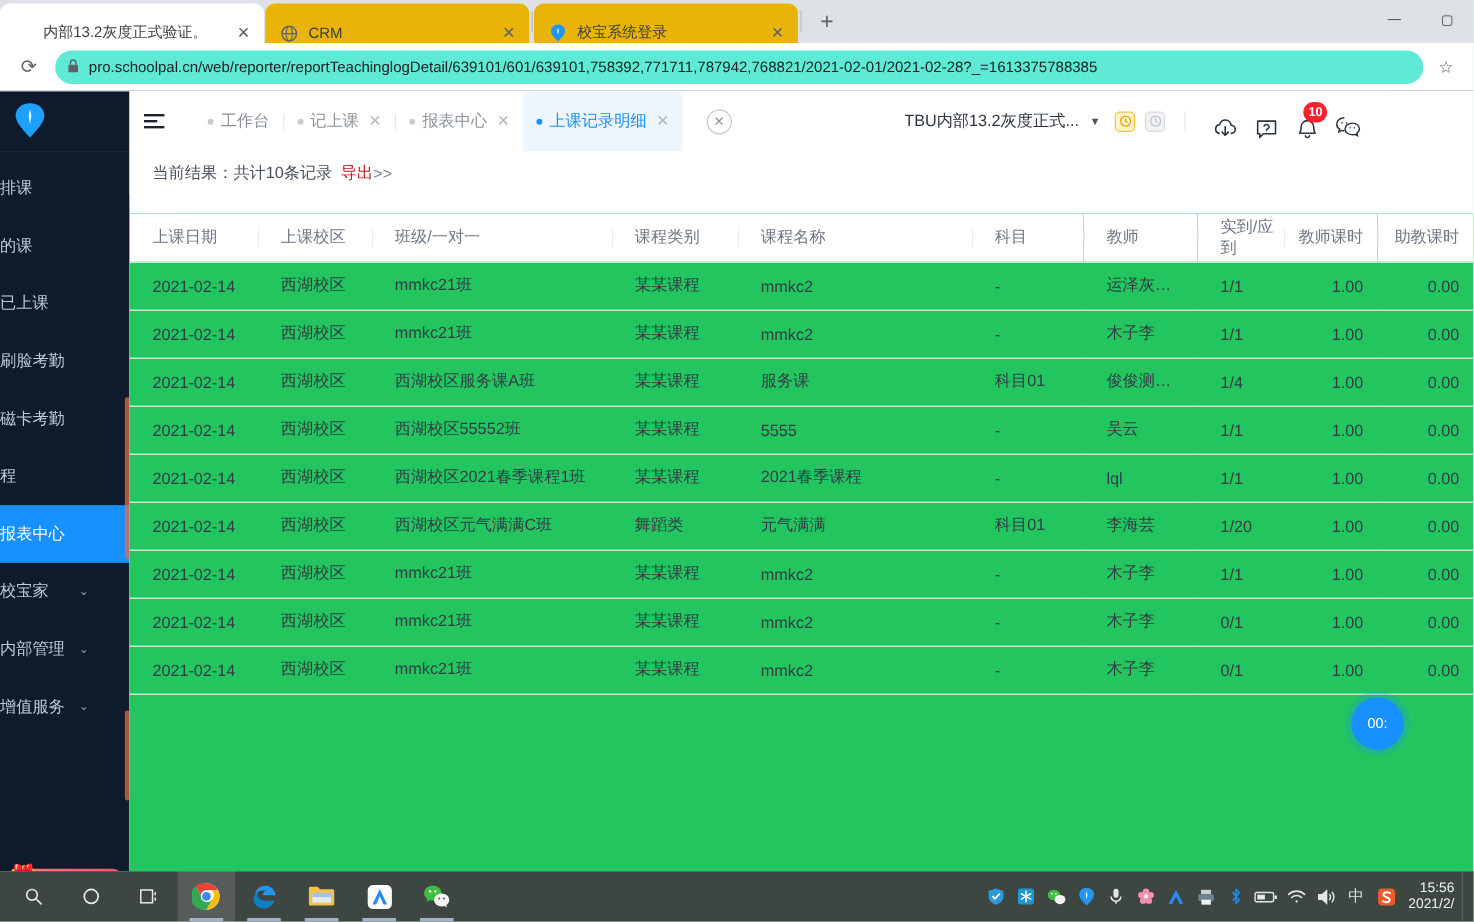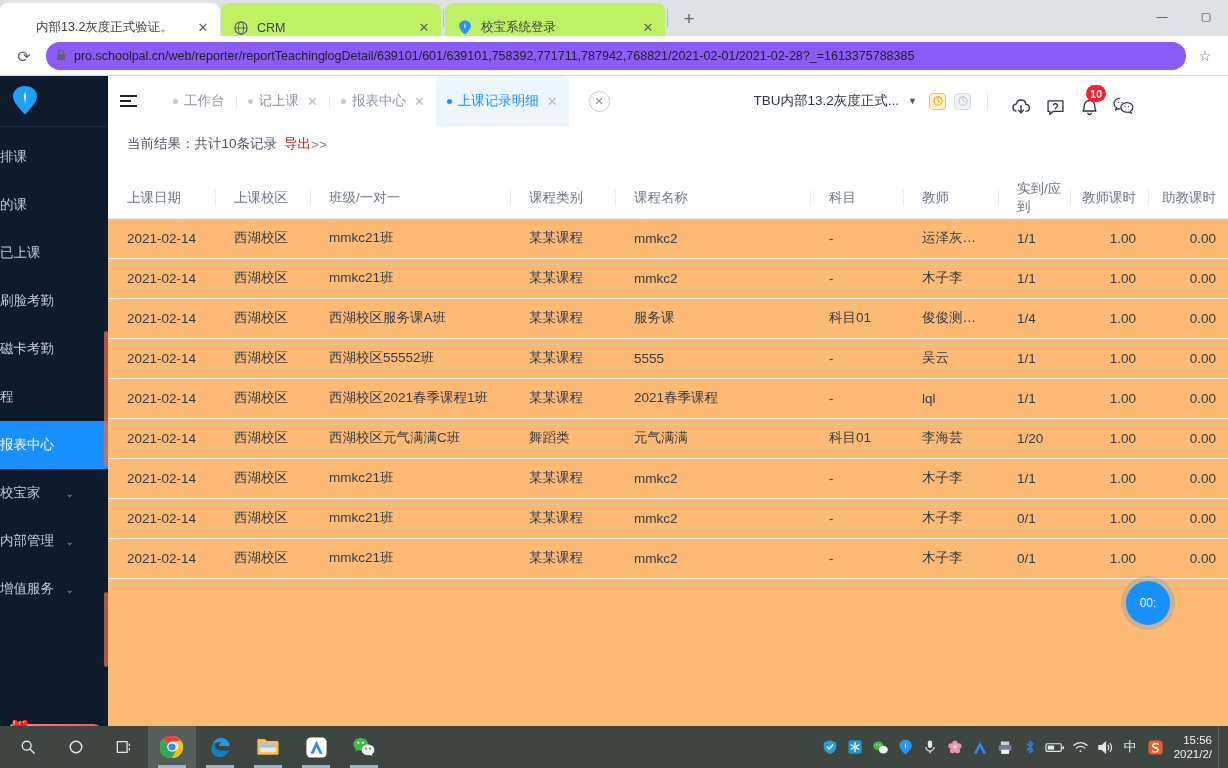--- a/index.html
+++ b/index.html
@@ -18,21 +18,21 @@
   }
   .btab {
     height: 33px; width: 220px; margin-right: 1px;
     display: flex; align-items: center;
     border-radius: 8px 8px 0 0;
     padding: 16px 8px 0 12px;
     font-size: 12px; color: #3c4043;
     position: relative;
   }
   .btab.active { background: #ffffff; }
-  .btab.inactive { background: #bef264; justify-content: flex-end; }
+  .btab.inactive { background: #eab308; justify-content: flex-end; }
   .btab-fav {
     width: 16px; height: 16px; margin-right: 8px; flex: 0 0 16px;
     display: flex; align-items: center; justify-content: center;
     font-size: 12px;
   }
   .btab-title {
     flex: 1 1 auto; white-space: nowrap; overflow: hidden;
     text-overflow: ellipsis; font-size: 12.5px;
   }
   .btab-close {
@@ -64,21 +64,21 @@
     background: #ffffff; display: flex; align-items: center;
     padding: 0 10px;
   }
   #reload-icon {
     width: 28px; height: 28px; flex: 0 0 28px;
     display: flex; align-items: center; justify-content: center;
     color: #5f6368; font-size: 16px;
   }
   #omnibox {
     flex: 1 1 auto; height: 28px; margin-left: 8px;
-    background: #8b5cf6; border-radius: 14px;
+    background: #5eead4; border-radius: 14px;
     display: flex; align-items: center; padding: 0 10px;
   }
   #lock-icon { font-size: 11px; color: #5f6368; margin-right: 8px; }
   #url-text {
     font-size: 12.5px; color: #202124; white-space: nowrap;
     overflow: hidden; text-overflow: clip; flex: 1 1 auto;
   }
   #bookmark-star {
     width: 26px; height: 26px; flex: 0 0 26px; margin-left: 6px;
     display: flex; align-items: center; justify-content: center;
@@ -218,21 +218,21 @@
     height: 36px; display: flex; align-items: center;
     padding-left: 19px; font-size: 13.5px; color: #4a5261;
     background: #ffffff;
   }
   #export-link { color: #b91c1c; margin-left: 7px; }
   #export-arrows { color: #7f8896; }
 
   
   #table-wrap {
     position: absolute; left: 0; top: 102px; width: 1120px; height: 548px;
-    background: #fdba74;
+    background: #22c55e;
   }
   #hscroll-nub {
     position: absolute; left: 14px; top: 0px; width: 24px; height: 5px;
     background: #d2d8e0; border-radius: 3px;
   }
   table { border-collapse: collapse; width: 100%; table-layout: fixed; }
   thead th {
     height: 40px; font-size: 13.5px; font-weight: normal; color: #6d7684;
     text-align: left; padding-left: 19px; vertical-align: middle;
     border-bottom: 1px solid #edf0f3;

